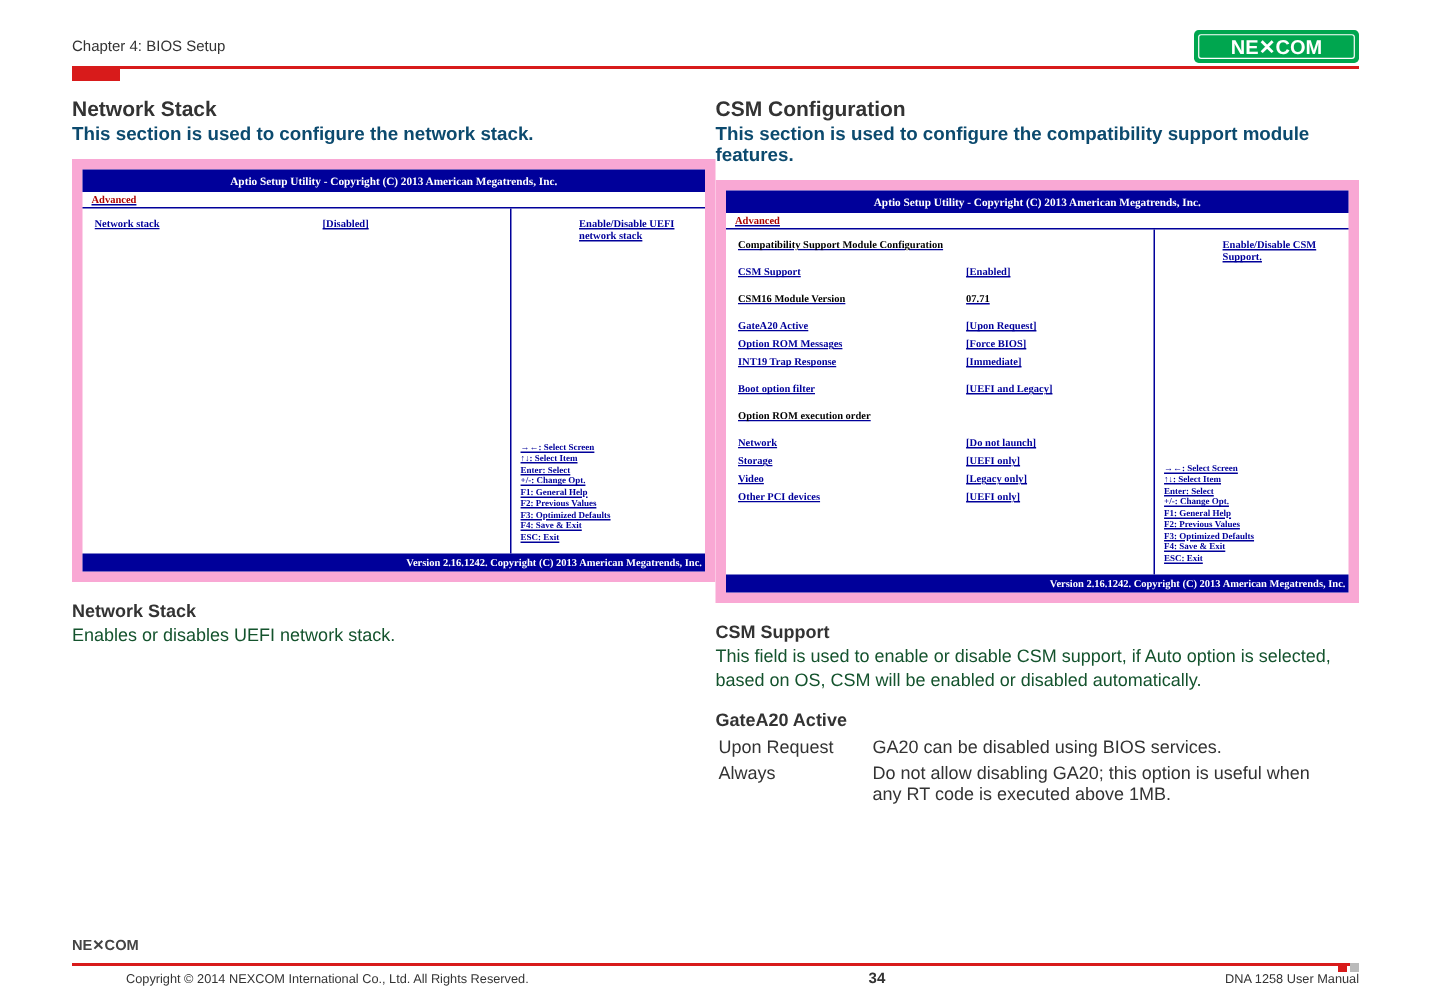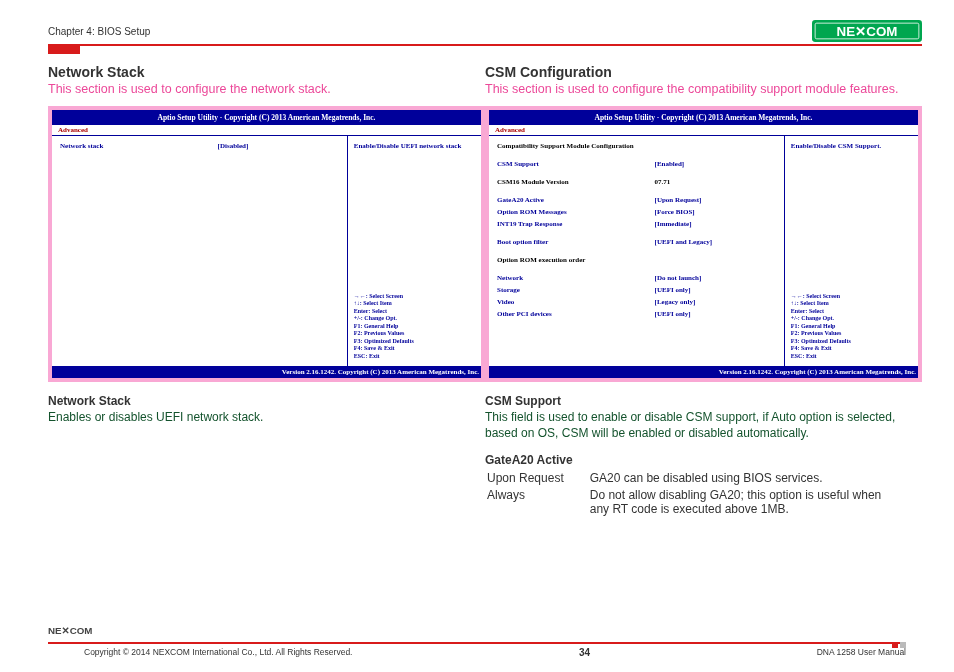--- a/index.html
+++ b/index.html
@@ -1,39 +1,39 @@
 <!DOCTYPE html>
 <html><head>
 <meta charset="utf-8">
 <style>
   * { box-sizing: border-box; margin: 0; padding: 0; }
   body { font-family: Arial, Helvetica, sans-serif; background: #fff; width: 954px; height: 672px; position: relative; color: #333; }
-  .page { padding: 20px 32px 0 48px; }
+  .page { padding: 20px 48px 0 48px; }
   .header { display: flex; justify-content: space-between; align-items: center; font-size: 10px; margin-bottom: 2px; }
   .logo { display: inline-flex; align-items: center; }
   .logo-svg { height: 22px; }
   .red-rule { height: 2px; background: #d81b1b; width: 100%; position: relative; margin-bottom: 6px;}
   .red-rule::before { content:""; position:absolute; left:0; top:2px; width:32px; height:8px; background:#d81b1b; }
   .columns { display: flex; margin-top: 18px;}
   .col { flex: 1; min-width: 0;}
   .sect-title { font-weight: 700; font-size: 14px; color: #333; margin-bottom: 2px; }
-  .sect-sub { font-size: 12.5px; color: #ec4899; margin-bottom: 10px; }
+  .sect-sub { font-size: 12.5px; color: #0c4a6e; margin-bottom: 10px; font-weight: bold; }
   
-  .bios { border: 4px solid #f9a8d4; background:#fff; font-family: "Times New Roman", serif; font-size: 7px; color:#00009a; font-weight:700; }
+  .bios { border: 7px solid #f9a8d4; background:#fff; font-family: "Times New Roman", serif; font-size: 7px; color:#00009a; font-weight:700;text-decoration:underline; }
   .bios-hdr { background:#00009a; color:#fff; text-align:center; padding:3px 2px; font-size:7.5px; font-weight:700;}
   .bios-tabs { border-bottom:1px solid #00009a; padding: 1px 6px; }
   .bios-tab { color:#a00; font-weight:700; font-size:7px;}
   .bios-body { display:flex; min-height: 230px; }
   .bios-left { flex: 2.3; padding: 6px 8px; border-right: 1px solid #00009a; }
   .bios-right { flex: 1; padding: 6px 6px; display:flex; flex-direction:column; justify-content:space-between;}
   .bios-row { display:flex; margin-bottom: 4px; }
   .bios-row .k { flex: 1.3; white-space: nowrap; overflow:hidden; text-overflow:ellipsis;}
   .bios-row .v { flex: 1; white-space: nowrap;}
   .bios-ftr { background:#00009a; color:#fff; text-align:right; padding:2px; font-size:7px; font-weight:700;}
-  .bios-help-top { line-height:1.2; }
+  .bios-help-top { line-height:1.2;margin-left:39px; }
   .bios-help-list { line-height:1.25; font-size:6px; padding-top:4px; border-top:1px solid rgba(0,0,0,0); }
   .bios-help-list div { white-space: nowrap; }
   .desc-title { font-weight:700; font-size:12px; margin-top:12px; margin-bottom:1px; color:#333;}
   .desc-body  { font-size:12px; line-height:1.35; color:#14532d;}
   .kv-table { font-size:12px; color:#333; margin-top:2px;}
   .kv-table td { vertical-align: top; padding-right: 18px; padding-bottom: 1px;}
   .kv-table .key { white-space:nowrap; padding-right: 24px;}
   
   .footer-wrap { position:absolute; left:48px; right:48px; bottom:14px; }
   .footer-logo-row { display:flex; align-items:center; gap:6px; margin-bottom:1px;}

